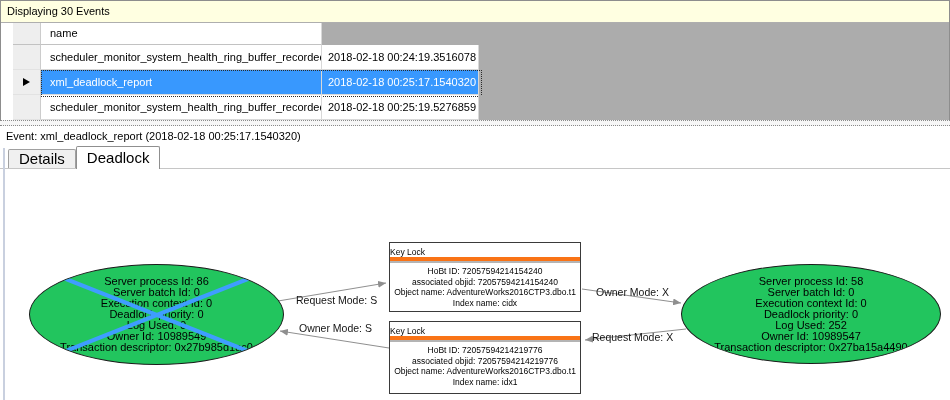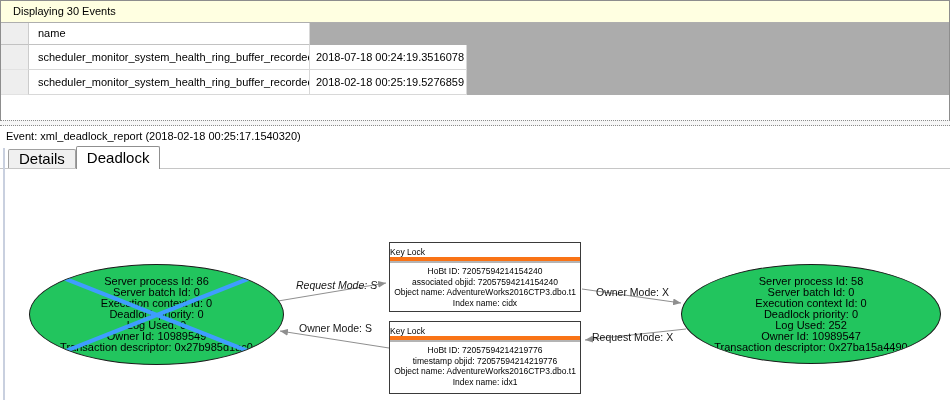--- a/index.html
+++ b/index.html
@@ -5,22 +5,22 @@
   * { margin:0; padding:0; box-sizing:border-box; }
   html,body { background:#fff; }
   body { font-family:"Liberation Sans", sans-serif; color:#000; }
   .screen { position:relative; width:950px; height:400px; background:#fff; overflow:hidden; }
 
   
   .events-pane { position:absolute; left:0; top:0; width:950px; height:120px;
                  border-top:1px solid #8d8d8d; border-left:1px solid #8d8d8d; border-right:1px solid #8d8d8d;
                  background:#fff; }
   .info-bar { height:22px; line-height:21px; background:var(--info-bar,#FFFFE1);
-              border-bottom:1px solid #aeaeae; padding-left:12px; font-size:11px; }
-  .grid { width:100%; }
+              border-bottom:1px solid #aeaeae; padding-left:6px; font-size:11px; }
+  .grid { width:100%;padding-left:12px; }
   .gr { display:flex; position:relative; height:25px; font-size:11px; }
   .gr.hdr { height:22px; }
   .cell { line-height:24px; white-space:nowrap; overflow:hidden; }
   .hdr .cell { line-height:21px; }
   .c-rowhdr { width:28px; background:#eeeeee; border-right:1px solid #cccccc; border-bottom:1px solid #e2e2e2;
               display:flex; align-items:center; justify-content:center; }
   .c-name  { width:281px; padding-left:9px; border-right:1px solid #d8d8d8; border-bottom:1px solid #d8d8d8; }
   .c-ts    { width:157px; padding-left:6px; border-right:1px solid #d8d8d8; border-bottom:1px solid #d8d8d8; }
   .hdr .c-name, .hdr .c-ts { border-bottom:1px solid #c2c2c2; background:#fff; }
   .hdr .c-rowhdr { border-bottom:1px solid #c2c2c2; }
@@ -64,42 +64,50 @@
   .proc-left  { left:29px;  top:95px; width:255px; height:101px; padding-top:11px; }
   .proc-right { left:681px; top:95px; width:260px; height:100px; padding-top:11px; }
 
   .lockbox { position:absolute; width:192px; border:1px solid #3a3a3a; background:#fff; font-size:8.5px; }
   .lockbox .box-title { height:18px; line-height:18px; border-bottom:4px solid #f97316; }
   .lockbox .box-body  { border-top:2px solid #b4b4b4; padding:3px 0 4px 0; text-align:center; line-height:10.5px; }
   .lockbox-top    { left:389px; top:73px;  height:70px; }
   .lockbox-bottom { left:389px; top:152px; height:73px; }
 
   .edge-label { position:absolute; font-size:10.5px; color:#141414; white-space:nowrap; }
-  .el-1 { left:296px; top:110px;font-style:italic; }
+  .el-1 { left:296px; top:125px; }
   .el-2 { left:299px; top:153px; }
   .el-3 { left:596px; top:117px;text-align:right; }
   .el-4 { left:592px; top:162px; }
 </style>
 </head>
 <body>
 
 <div class="screen">
 
   <div class="events-pane">
     <div class="info-bar">Displaying 30 Events</div>
     <div class="grid">
       <div class="gr hdr">
         <div class="cell c-rowhdr"></div>
         <div class="cell c-name">name</div>
         <div class="cell c-fill"></div>
       </div>
       <div class="gr" data-selected="false">
         <div class="cell c-rowhdr"></div>
         <div class="cell c-name">scheduler_monitor_system_health_ring_buffer_recorded</div>
-        <div class="cell c-ts">2018-07-18 00:24:19.3516078</div>
+        <div class="cell c-ts">2018-02-18 00:24:19.3516078</div>
+        <div class="cell c-fill"></div>
+      </div>
+      <div class="gr" data-selected="true">
+        <div class="cell c-rowhdr">
+          <span class="sel-arrow"></span>
+        </div>
+        <div class="cell c-name">xml_deadlock_report</div>
+        <div class="cell c-ts">2018-02-18 00:25:17.1540320</div>
         <div class="cell c-fill"></div>
       </div>
       <div class="gr" data-selected="false">
         <div class="cell c-rowhdr"></div>
         <div class="cell c-name">scheduler_monitor_system_health_ring_buffer_recorded</div>
         <div class="cell c-ts">2018-02-18 00:25:19.5276859</div>
         <div class="cell c-fill"></div>
       </div>
     </div>
   </div>
@@ -162,21 +170,21 @@
           <div>associated objid: 72057594214154240</div>
           <div>Object name: AdventureWorks2016CTP3.dbo.t1</div>
           <div>Index name: cidx</div>
         </div>
       </div>
 
       <div class="lockbox lockbox-bottom">
         <div class="box-title">Key Lock</div>
         <div class="box-body">
           <div>HoBt ID: 72057594214219776</div>
-          <div>timestamp objid: 72057594214219776</div>
+          <div>associated objid: 72057594214219776</div>
           <div>Object name: AdventureWorks2016CTP3.dbo.t1</div>
           <div>Index name: idx1</div>
         </div>
       </div>
 
       <div class="edge-label el-1">Request Mode: S</div>
       <div class="edge-label el-2">Owner Mode: S</div>
       <div class="edge-label el-3">Owner Mode: X</div>
       <div class="edge-label el-4">Request Mode: X</div>
 

